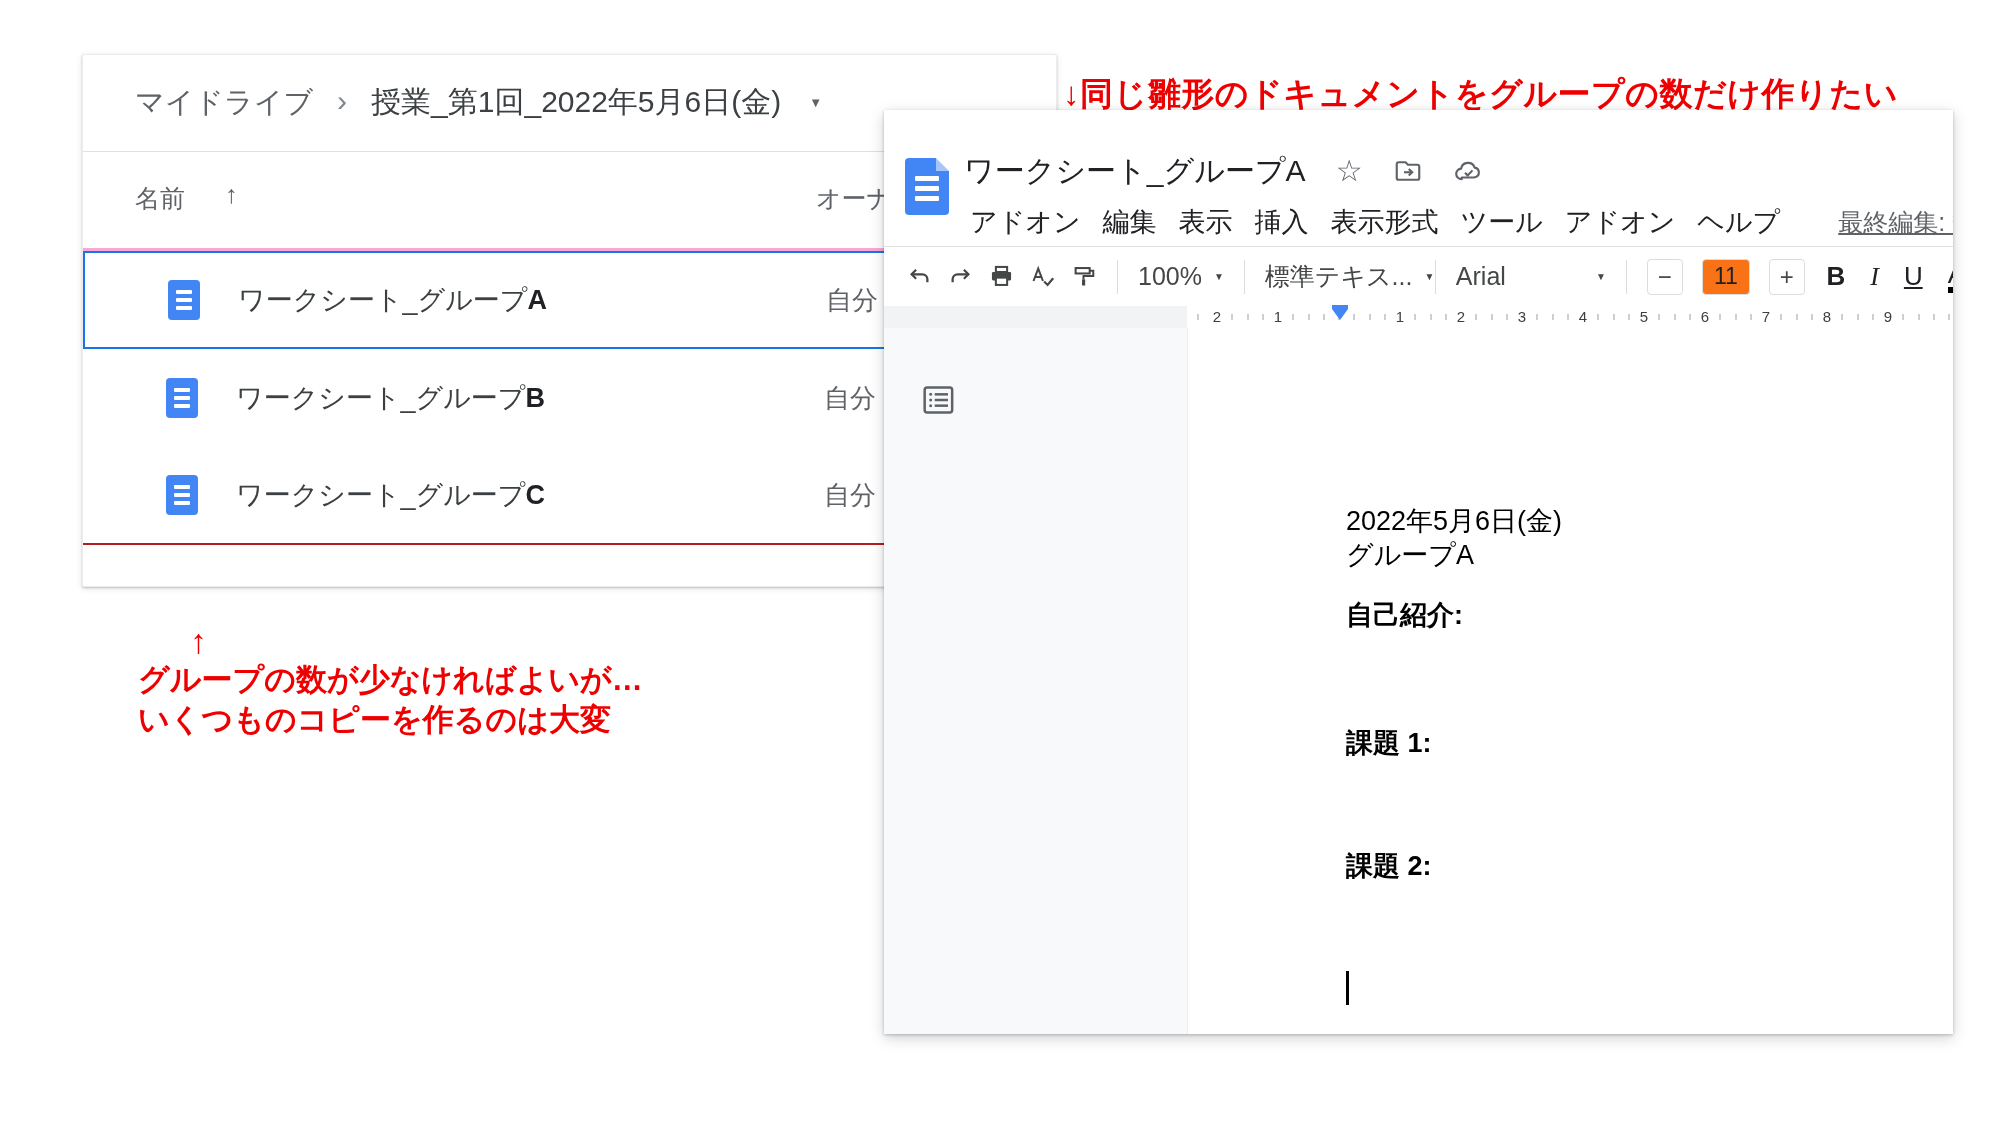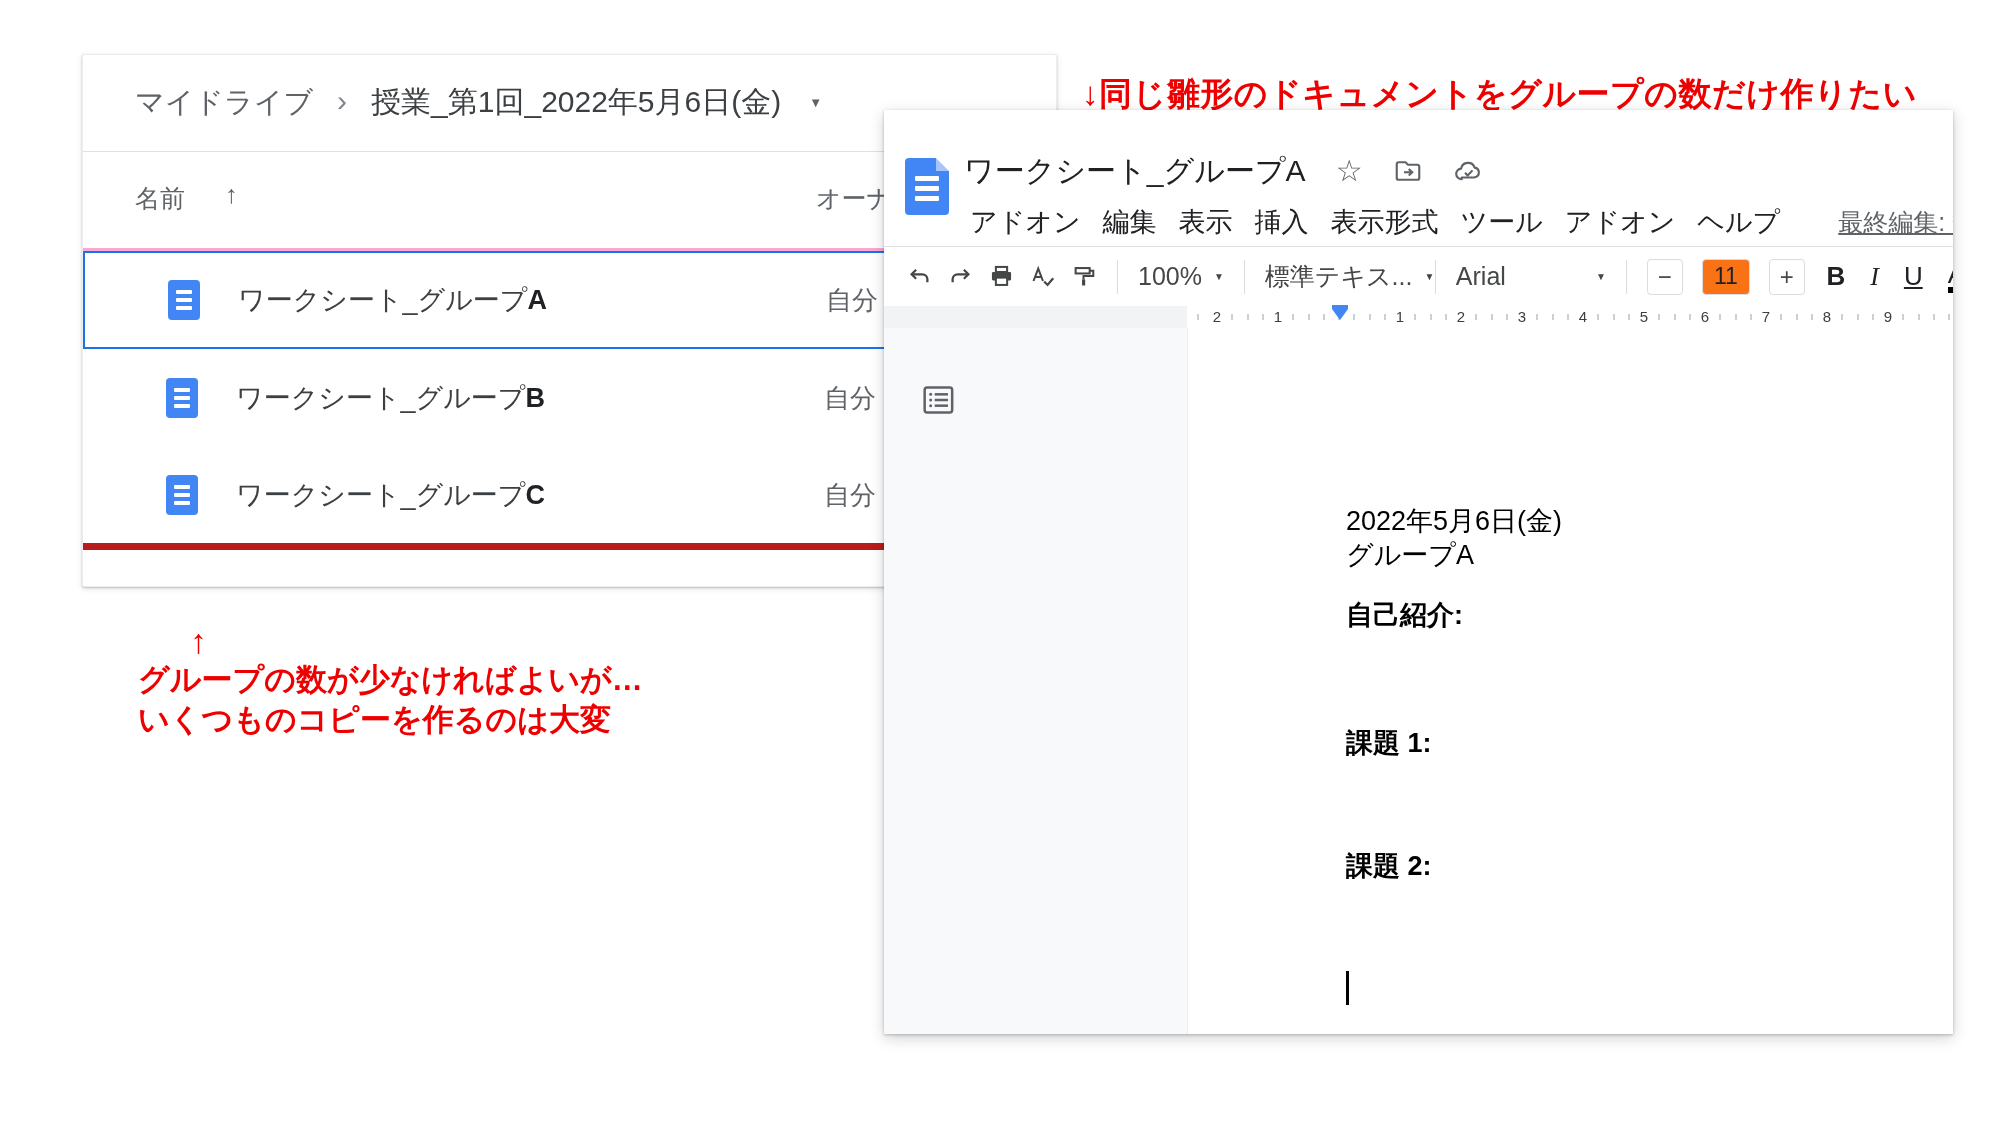--- a/index.html
+++ b/index.html
@@ -2,21 +2,21 @@
 <html style="--red: #ee0000; --blue-sel: #1a73e8; --doc-blue: #4285f4;"><head>
 <meta charset="utf-8">
 <style>
   html,body{margin:0;padding:0;background:#fff;}
   body{width:2000px;height:1125px;position:relative;overflow:hidden;
        font-family:"Liberation Sans","DejaVu Sans",sans-serif;color:#3c4043;}
   .screen{position:absolute;inset:0;background:#fff;}
 
   
   .note-top{position:absolute;left:1063px;top:72px;font-size:33px;font-weight:bold;
-            color:var(--red,#ee0000);white-space:nowrap;letter-spacing:.5px;margin-left:19px;}
+            color:var(--red,#ee0000);white-space:nowrap;letter-spacing:.5px;}
   .note-left{position:absolute;left:138px;top:622px;font-size:31px;font-weight:bold;
              color:var(--red,#ee0000);line-height:40px;white-space:nowrap;}
   .note-left .arrow{margin-left:52px;font-size:34px;line-height:38px;}
 
   
   .drive-card{position:absolute;left:82px;top:54px;width:973px;height:531px;background:#fff;
               border:1px solid #ececec;border-radius:2px;
               box-shadow:0 1px 2px rgba(60,64,67,.25),0 2px 6px rgba(60,64,67,.12);z-index:1;}
   .crumbs{position:absolute;left:52px;top:0;height:95px;display:flex;align-items:center;gap:24px;}
   .crumb-root{font-size:29px;color:#5f6368;cursor:pointer;}
@@ -24,21 +24,21 @@
   .crumb-cur{font-size:30px;color:#3c4043;}
   .crumb-caret{font-size:13px;color:#5f6368;margin-left:4px;}
   .crumbs-divider{position:absolute;left:0;right:0;top:96px;height:1px;background:#e0e0e0;}
   .list-head{position:absolute;left:0;right:0;top:97px;height:96px;border-bottom:6px solid #f9a8d4;text-decoration:underline;}
   .col-name{position:absolute;left:52px;top:30px;font-size:25px;color:#5f6368;font-weight:500;}
   .col-sort{position:absolute;left:142px;top:28px;font-size:25px;color:#5f6368;}
   .col-owner{position:absolute;left:733px;top:30px;font-size:25px;color:#5f6368;font-weight:500;white-space:nowrap;}
   .frow{position:absolute;left:0;right:0;background:#fff;}
   .frow.r1{top:196px;height:98px;border:2px solid var(--blue-sel,#1a73e8);box-sizing:border-box;}
   .frow.r2{top:294px;height:97px;border-bottom:1px solid #e4e4e4;padding-left:20px;}
-  .frow.r3{top:391px;height:97px;border-bottom:7px solid #b91c1c;}
+  .frow.r3{top:391px;height:97px;border-bottom:2px solid #b91c1c;}
   .doc-ic{position:absolute;left:83px;top:50%;transform:translateY(-50%);width:32px;height:40px;
           background:var(--doc-blue,#4285f4);border-radius:4px;}
   .doc-ic i{position:absolute;left:8px;width:16px;height:4px;background:#fff;border-radius:1px;}
   .doc-ic i:nth-child(1){top:10px;}.doc-ic i:nth-child(2){top:18px;}.doc-ic i:nth-child(3){top:26px;}
   .fname{position:absolute;left:153px;top:50%;transform:translateY(-50%);font-size:27px;color:#3c4043;white-space:nowrap;}
   .fname b{color:#202124;}
   .fowner{position:absolute;left:741px;top:50%;transform:translateY(-50%);font-size:26px;color:#5f6368;}
 
   
   .docs{position:absolute;left:884px;top:110px;width:1069px;height:924px;background:#fff;z-index:3;

